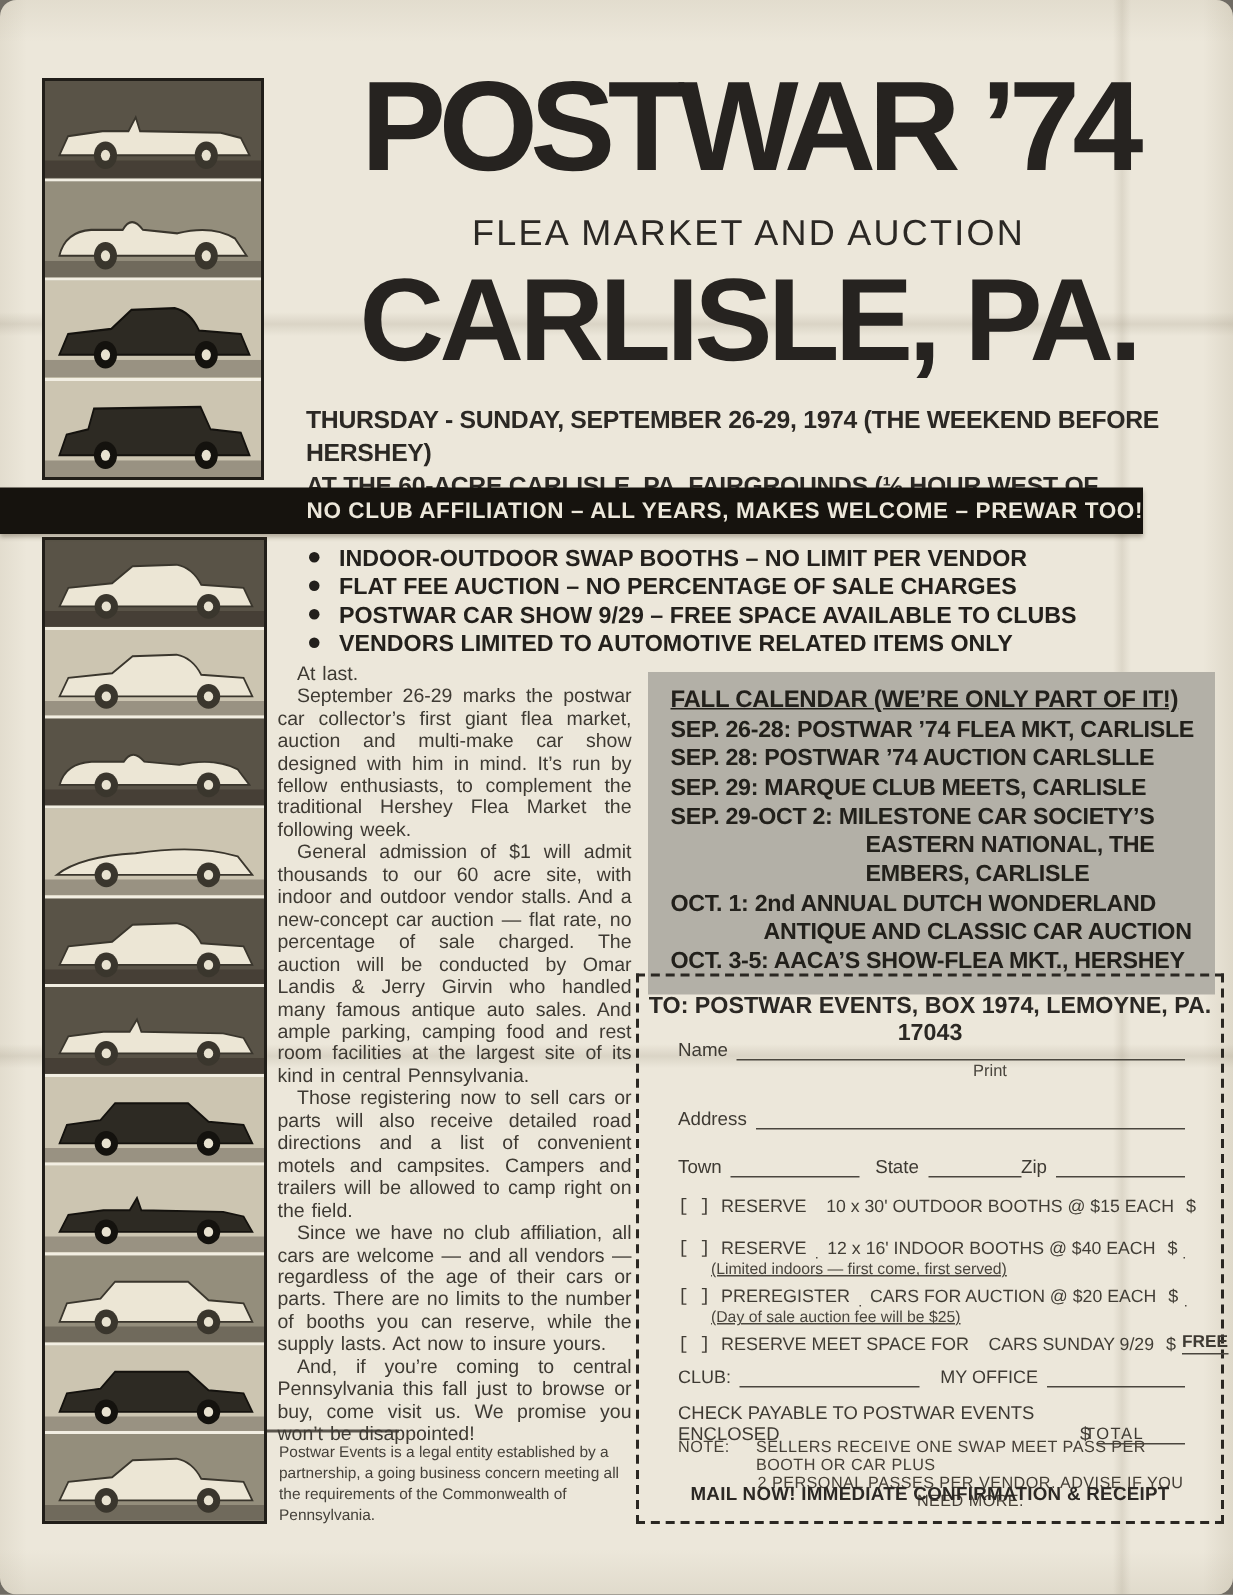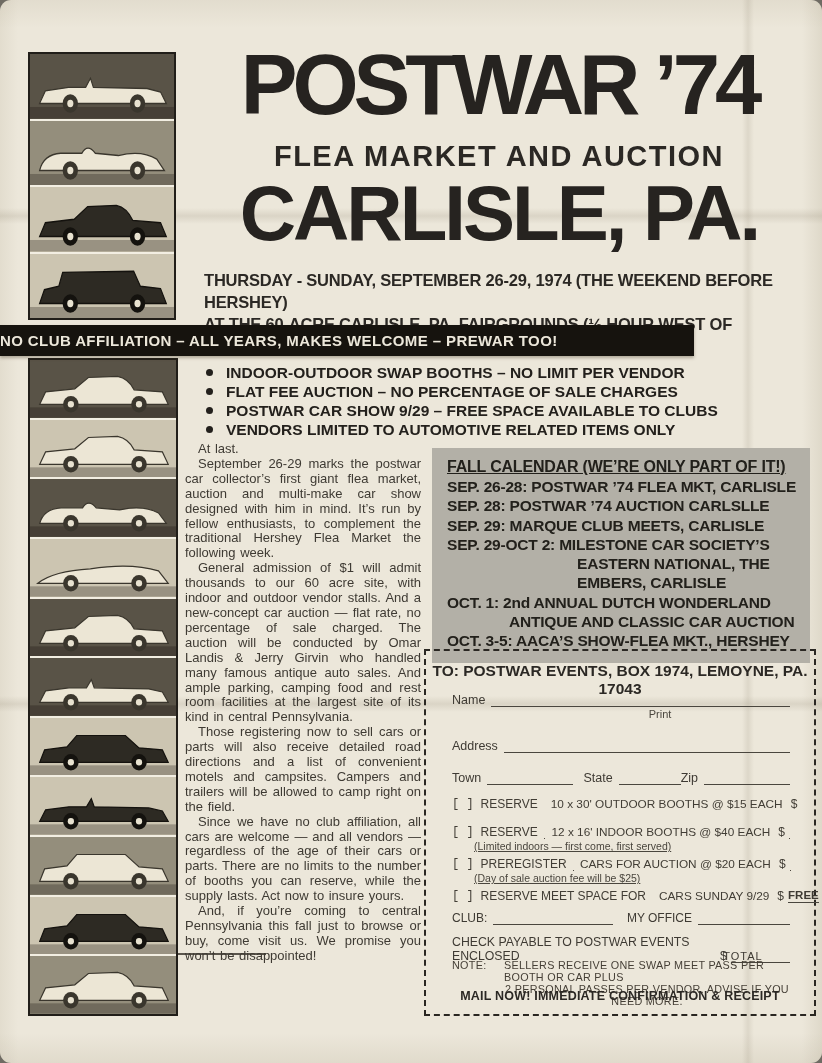--- a/index.html
+++ b/index.html
@@ -13,27 +13,27 @@
           linear-gradient(90deg, rgba(140,128,100,.10), rgba(0,0,0,0) 18px),
           linear-gradient(270deg, rgba(140,128,100,.14), rgba(0,0,0,0) 20px);}
   .crease-h{position:absolute;left:0;width:822px;height:16px;pointer-events:none;
         background:linear-gradient(180deg, rgba(0,0,0,0), rgba(110,98,75,.14), rgba(0,0,0,0));}
   .crease-v{position:absolute;top:0;height:1063px;width:12px;pointer-events:none;
         background:linear-gradient(90deg, rgba(0,0,0,0), rgba(110,98,75,.12), rgba(0,0,0,0));}
 
   
   .masthead{position:absolute;left:188px;top:38px;width:622px;text-align:center;}
   .mast-title{font-size:85px;line-height:94px;font-weight:bold;letter-spacing:-5px;color:#262320;}
-  .mast-sub{font-size:29px;line-height:30px;font-weight:bold;letter-spacing:1.5px;margin-top:9px;color:#2b2824;}
+  .mast-sub{font-size:24px;line-height:30px;font-weight:normal;letter-spacing:1.5px;margin-top:9px;color:#2b2824;}
   .mast-city{font-size:78px;line-height:82px;font-weight:bold;letter-spacing:-3px;margin-top:1px;color:#262320;}
   .mast-dates{margin:15px 0 0 16px;text-align:left;font-weight:bold;font-size:16.5px;line-height:22px;letter-spacing:-.2px;color:#2b2824;}
 
   
-  .banner{position:absolute;left:0;top:325px;width:694px;height:31px;background:#16130e;
-          display:flex;align-items:center;justify-content:flex-start;
+  .banner{position:absolute;left:0;top:325px;width:762px;height:31px;background:#16130e;
+          display:flex;align-items:center;justify-content:flex-end;
           box-shadow:0 2px 3px rgba(60,50,30,.35);}
   .banner span{color:#ece7da;font-weight:bold;font-size:15px;letter-spacing:.4px;}
 
   
   .bullets{position:absolute;left:206px;top:363px;width:600px;}
   .bullet{display:flex;align-items:baseline;font-weight:bold;font-size:15.5px;line-height:19px;color:#23201c;}
   .dot{width:7px;height:7px;border-radius:50%;background:#23201c;margin-right:13px;flex:0 0 auto;position:relative;top:-2px;}
 
   
   .strip{position:absolute;background:#f2eee2;border:2px solid #211e19;
@@ -392,14 +392,15 @@
       <span class="nlbl">NOTE:</span>
       <span>
         <div>SELLERS RECEIVE ONE SWAP MEET PASS PER BOOTH OR CAR PLUS</div>
         <div style="text-align:center">2 PERSONAL PASSES PER VENDOR.  ADVISE IF YOU NEED MORE.</div>
       </span>
     </div>
 
     <div class="mail-line" style="top:338px">MAIL NOW! IMMEDIATE CONFIRMATION &amp; RECEIPT</div>
   </div>
 
+  <div class="fineprint">Postwar Events is a legal entity established by a partnership, a going business concern meeting all the requirements of the Commonwealth of Pennsylvania.</div>
 
 </div>
 
 </body></html>

